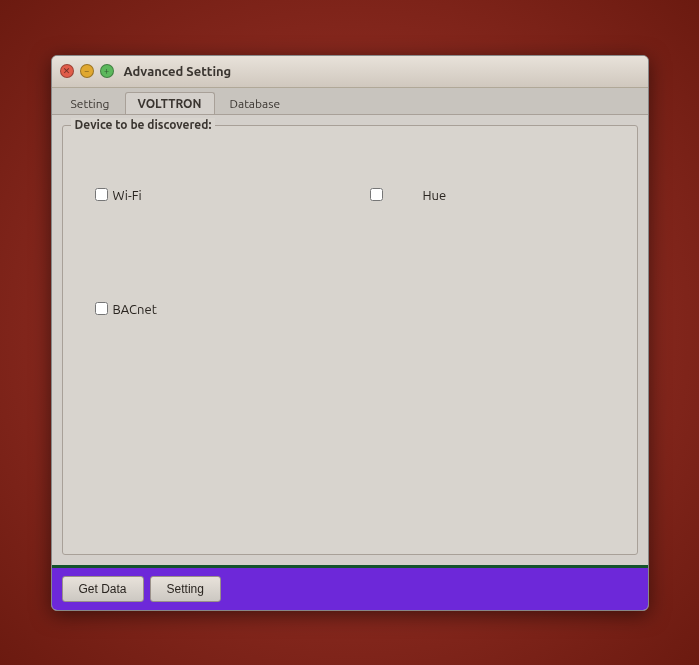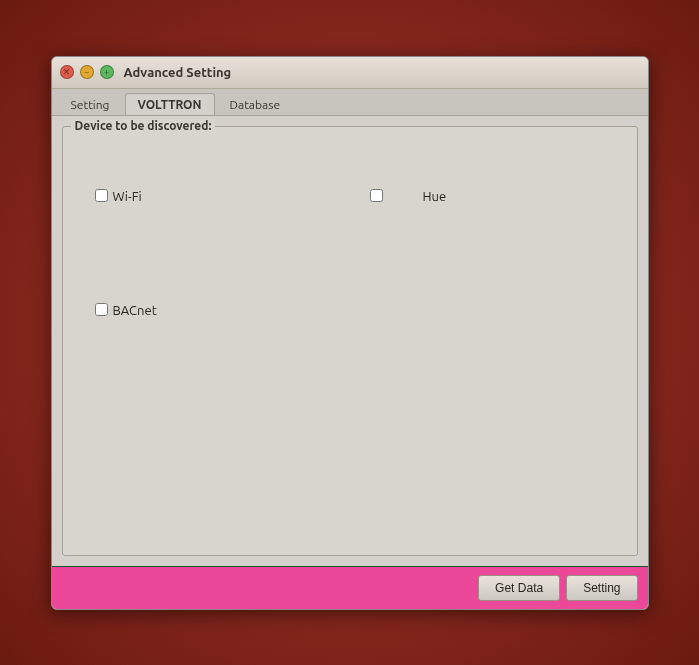--- a/index.html
+++ b/index.html
@@ -132,25 +132,24 @@
       accent-color: #555;
     }
 
     .checkbox-label {
       font-size: 13px;
       color: #2a2520;
     }
 
     .footer {
       display: flex;
-      justify-content: flex-end;
       padding: 8px 10px;
       gap: 6px;
-      background: #ec4899;
-      border-top: 1px solid #14532d;
+      background: #6d28d9;
+      border-top: 3px solid #14532d;
     }
 
     .footer-btn {
       padding: 5px 16px;
       font-size: 12px;
       border: 1px solid #9a9088;
       border-radius: 3px;
       background: linear-gradient(to bottom, #e8e2da 0%, #ccc8c2 100%);
       color: #2a2520;
       cursor: pointer;

